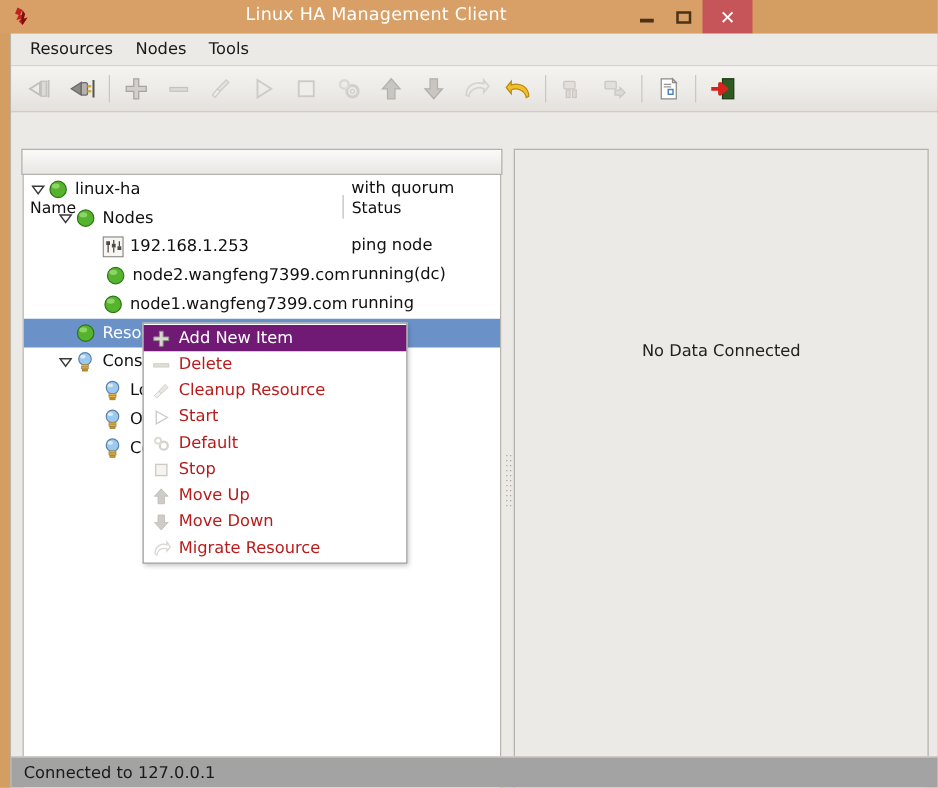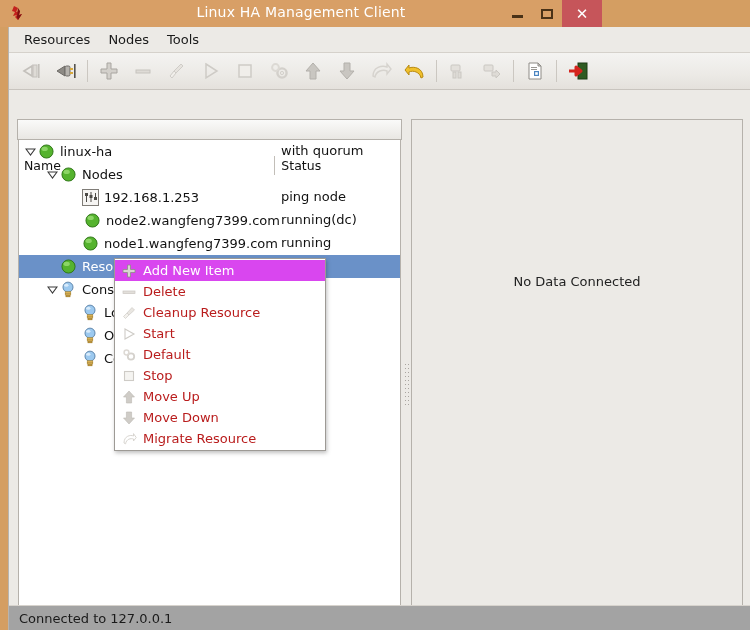--- a/index.html
+++ b/index.html
@@ -183,21 +183,21 @@
     box-shadow: 1px 2px 4px rgba(0,0,0,0.25);
     padding: 1px 0;
     z-index: 50;
   }
   .ctx-item {
     height: 21px;
     display: flex; align-items: center;
     font-size: 13px; color: #111;
     padding-left: 4px;
   }
-  .ctx-item.highlight { background: #d946ef; color: #fff; }
+  .ctx-item.highlight { background: #701a75; color: #fff; }
   .ctx-item.disabled { color: #b91c1c; }
   .ctx-ico {
     width: 20px; height: 18px; flex: none;
     display: flex; align-items: center; justify-content: center;
   }
   .ctx-label { padding-left: 4px; }
 </style>
 </head>
 <body>
 

